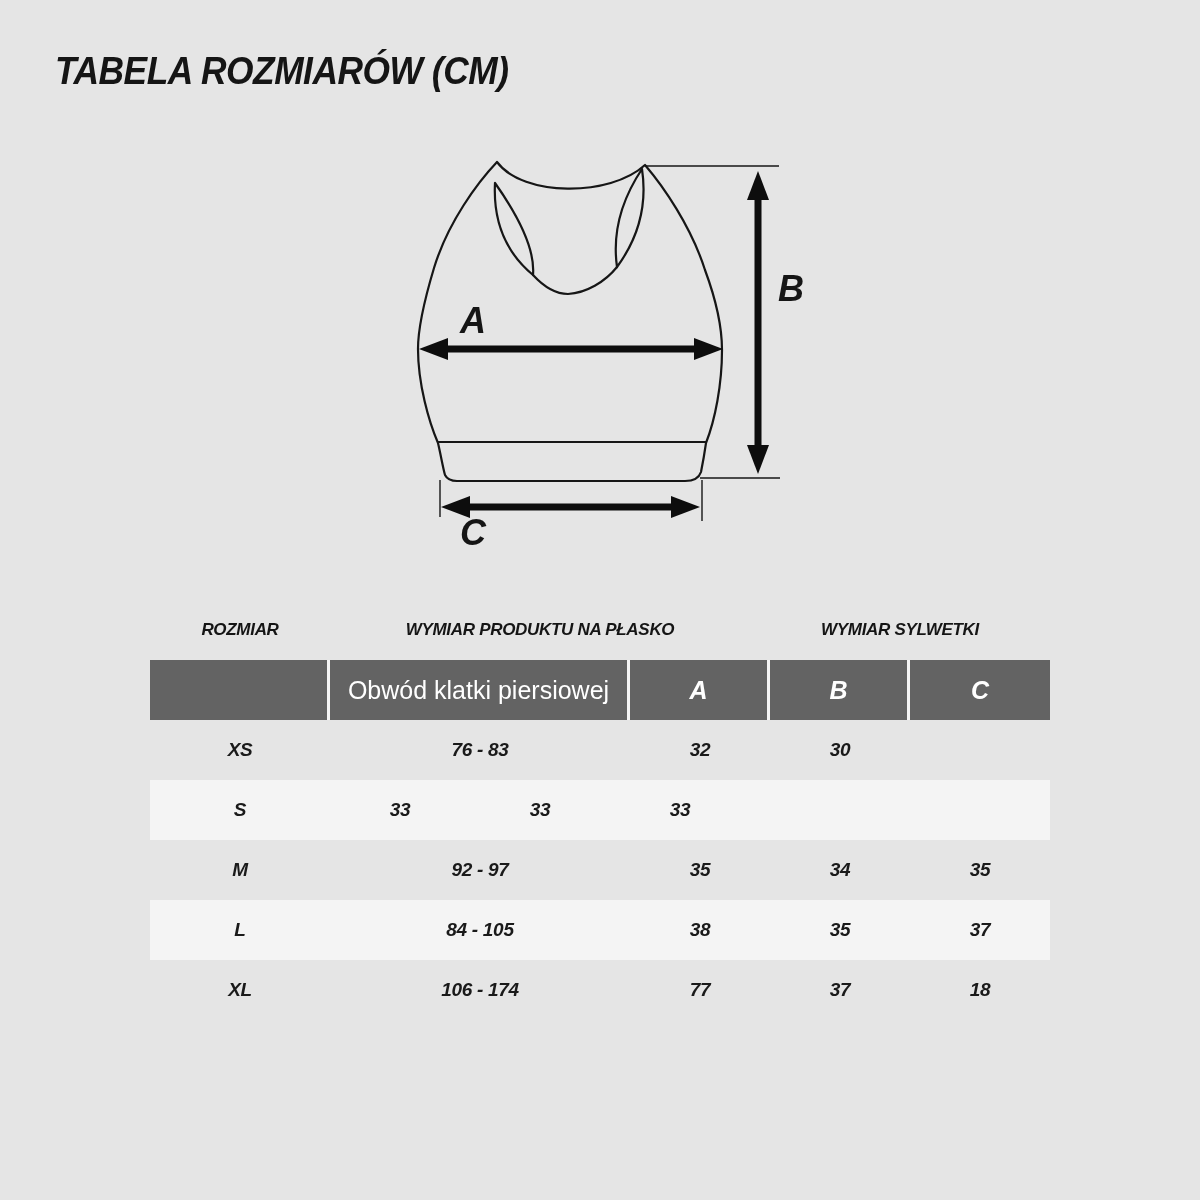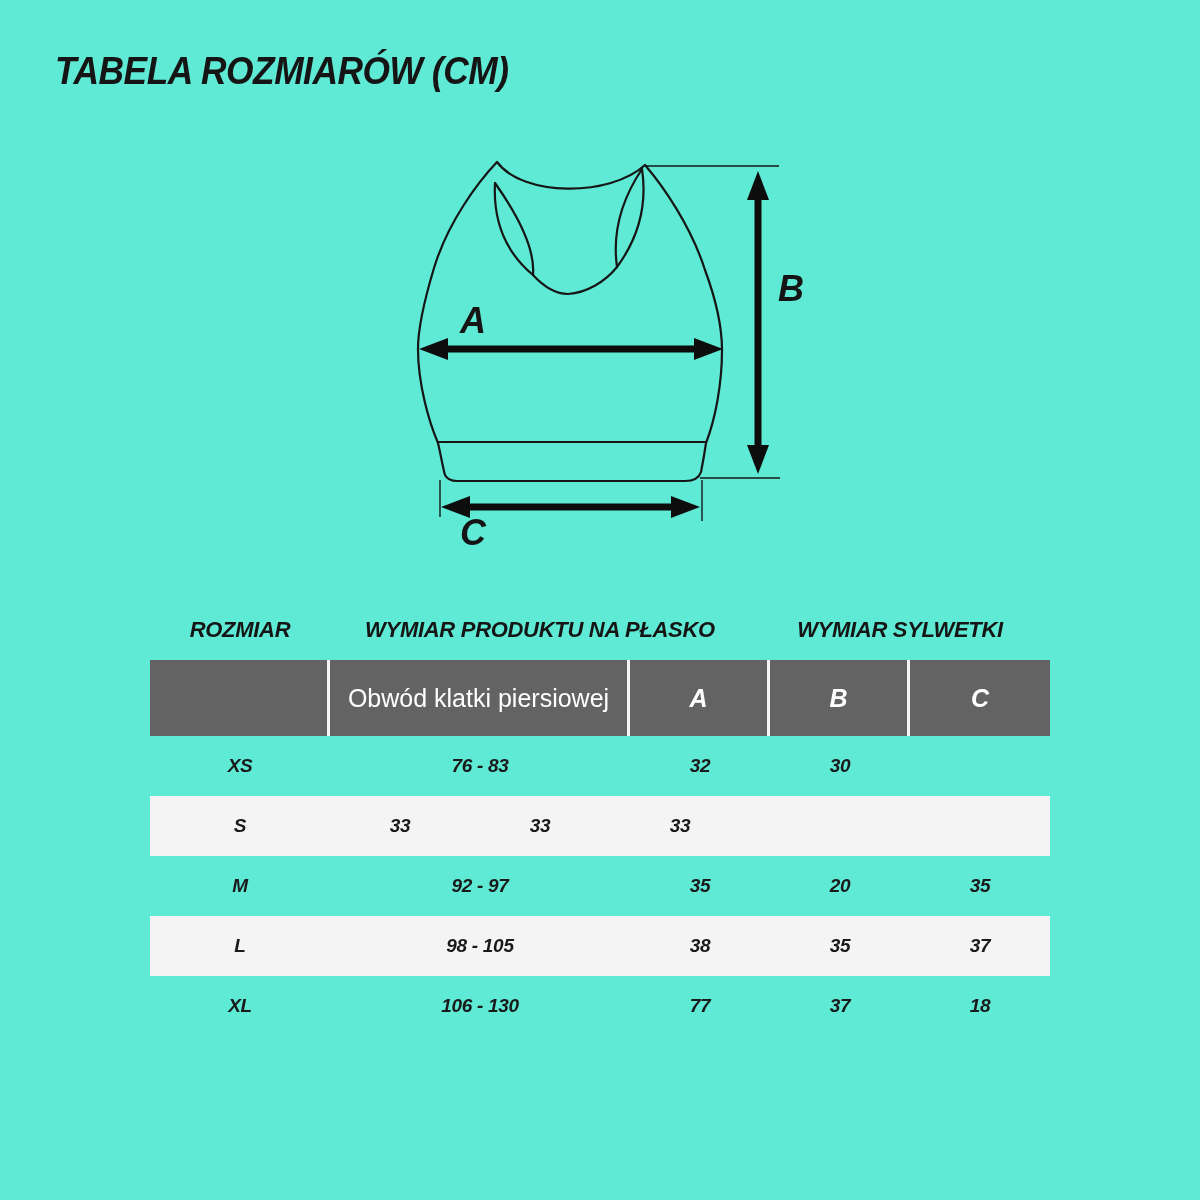--- a/index.html
+++ b/index.html
@@ -1,41 +1,41 @@
 <!DOCTYPE html>
 <html><head>
 <meta charset="utf-8">
 <style>
   * { margin:0; padding:0; box-sizing:border-box; }
   html,body { width:1200px; height:1200px; background:#ffffff;
               font-family:"Liberation Sans", sans-serif; color:#111; }
-  #page { position:relative; width:1200px; height:1200px; overflow:hidden; background:#5eead4; }
+  #page { position:relative; width:1200px; height:1200px; overflow:hidden; background:#e5e5e5; }
 
   .page-title{
     position:absolute; left:55px; top:50px;
     font-size:38px; font-weight:bold; font-style:italic;
     letter-spacing:-0.5px; white-space:nowrap;
     transform:scaleX(0.93); transform-origin:left center; color:#151515;
   }
 
   #diagram-svg{ position:absolute; left:0; top:0; }
 
   .size-table{ position:absolute; left:150px; top:608px; width:900px; }
   .row{ display:flex; width:900px; }
   .cell{ display:flex; align-items:center; justify-content:center; text-align:center; }
   .c-size{ width:180px; } .c-chest{ width:300px; }
   .c-a{ width:140px; } .c-b{ width:140px; } .c-c{ width:140px; }
 
   .group-header{ height:44px; }
   .group-header .cell{
-    font-size:22px; font-weight:bold; font-style:italic; letter-spacing:-0.3px; color:#151515;text-align:right;
+    font-size:17px; font-weight:bold; font-style:italic; letter-spacing:-0.3px; color:#151515;text-align:right;
   }
   .gh-product{ width:420px; }
 
-  .dark-header{ height:76px; margin-top:8px; }
+  .dark-header{ height:60px; margin-top:8px; }
   .dark-header .cell{ background:#636363; color:#ffffff; }
   .dark-header .cell:not(:last-child){ border-right:3px solid #f4f4f4; }
   .dh-chest{ font-size:25px; font-weight:normal; }
   .dh-letter{ font-size:25px; font-weight:bold; font-style:italic; }
 
   .body-row{ height:60px; }
   .body-row .cell{ font-size:19px; font-weight:bold; font-style:italic;
                    letter-spacing:-0.3px; color:#1a1a1a; }
   .body-row.alt{ background:#f4f4f4; }
 
@@ -131,34 +131,34 @@
       <div class="cell c-size">S</div>
       <div class="cell c-a">33</div>
       <div class="cell c-b">33</div>
       <div class="cell c-c">33</div>
     </div>
 
     <div class="row body-row">
       <div class="cell c-size">M</div>
       <div class="cell c-chest">92 - 97</div>
       <div class="cell c-a">35</div>
-      <div class="cell c-b">20</div>
+      <div class="cell c-b">34</div>
       <div class="cell c-c">35</div>
     </div>
 
     <div class="row body-row alt">
       <div class="cell c-size">L</div>
-      <div class="cell c-chest">98 - 105</div>
+      <div class="cell c-chest">84 - 105</div>
       <div class="cell c-a">38</div>
       <div class="cell c-b">35</div>
       <div class="cell c-c">37</div>
     </div>
 
     <div class="row body-row">
       <div class="cell c-size">XL</div>
-      <div class="cell c-chest">106 - 130</div>
+      <div class="cell c-chest">106 - 174</div>
       <div class="cell c-a">77</div>
       <div class="cell c-b">37</div>
       <div class="cell c-c">18</div>
     </div>
 
   </div>
 </div>
 
 </body></html>

